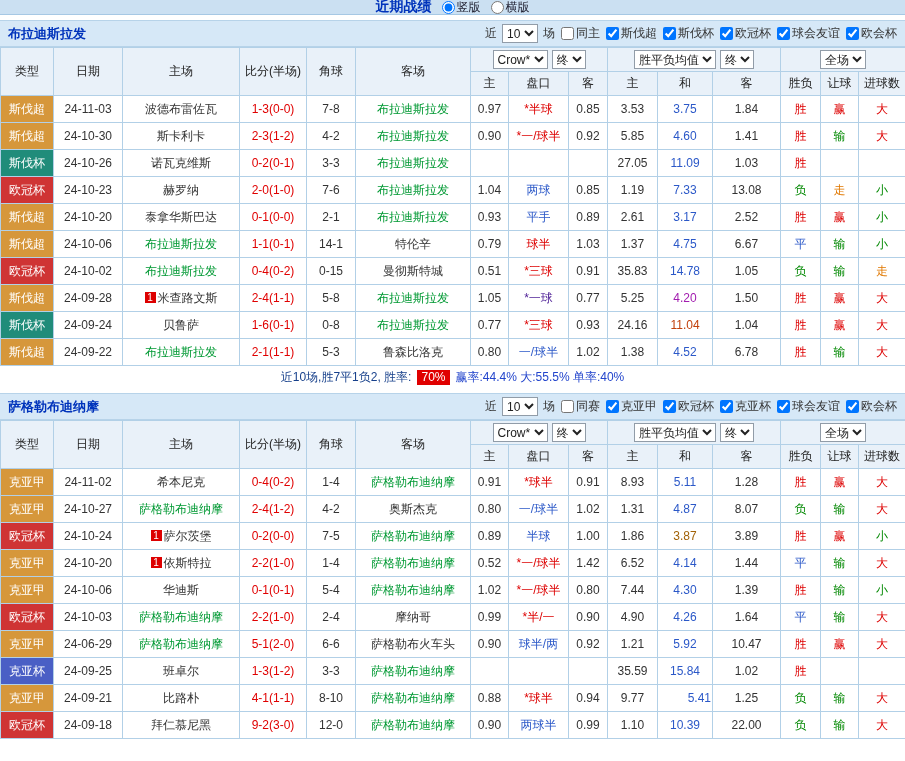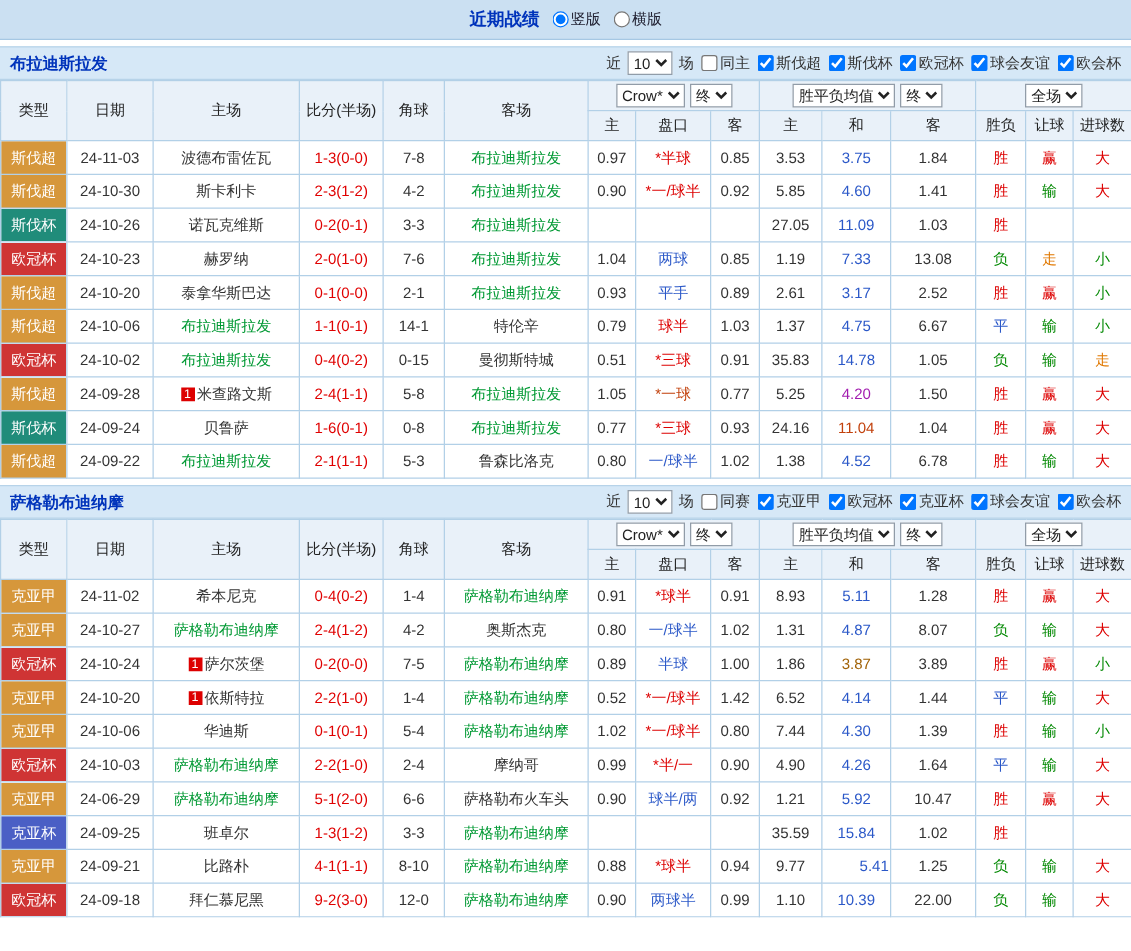--- a/index.html
+++ b/index.html
@@ -2,21 +2,21 @@
 <html><head>
 <meta charset="utf-8">
 <style>
   * { box-sizing: border-box; }
   html,body { margin:0; padding:0; }
   body {
     width:905px; background:#fff; color:#333;
     font-family:"Liberation Sans", sans-serif; font-size:12px;
   }
   .topbar {
-    height:32px; background:#cbe0f2; border-bottom:1px solid #a6c8e4;
+    height:15px; background:#cbe0f2; border-bottom:1px solid #a6c8e4;
     display:flex; align-items:center; justify-content:center; gap:10px;
   }
   .topbar .title { color:#0033bb; font-weight:bold; font-size:14px; }
   .radio-label { display:inline-flex; align-items:center; gap:2px; color:#223; }
   .radio-label input { margin:0; }
 
   section { margin-top:5px; }
   .sec-header {
     height:27px; background:#d6e8f7;
     border-top:1px solid #b7d3e9; border-bottom:1px solid #b7d3e9;
@@ -274,21 +274,21 @@
           <td style="color: rgb(224, 120, 0);">走</td>
         </tr>
         <tr>
           <td class="badge" style="background: rgb(214, 151, 59);">斯伐超</td>
           <td>24-09-28</td>
           <td><span class="redcard">1</span><span>米查路文斯</span></td>
           <td class="score">2-4(1-1)</td>
           <td>5-8</td>
           <td><span class="teamname">布拉迪斯拉发</span></td>
           <td>1.05</td>
-          <td style="color: #c2410c;">*一球</td>
+          <td style="color: #4c1d95;">*一球</td>
           <td>0.77</td>
           <td>5.25</td>
           <td style="color: #a21caf;">4.20</td>
           <td>1.50</td>
           <td style="color: rgb(221, 0, 0);">胜</td>
           <td style="color: rgb(221, 0, 0);">赢</td>
           <td style="color: rgb(221, 0, 0);">大</td>
         </tr>
         <tr>
           <td class="badge" style="background: rgb(32, 140, 122);">斯伐杯</td>
@@ -319,20 +319,25 @@
           <td>1.02</td>
           <td>1.38</td>
           <td style="color: rgb(43, 88, 200);">4.52</td>
           <td>6.78</td>
           <td style="color: rgb(221, 0, 0);">胜</td>
           <td style="color: rgb(0, 136, 0);">输</td>
           <td style="color: rgb(221, 0, 0);">大</td>
         </tr>
       </tbody>
   </table>
+  <div class="sec-footer">
+    <span>近10场,胜7平1负2, 胜率:</span>
+    <span class="rate-chip">70%</span>
+    <span class="stats-blue">赢率:44.4% 大:55.5% 单率:40%</span>
+  </div>
 </section>
 
 <section>
   <div class="sec-header">
     <span class="team">萨格勒布迪纳摩</span>
     <div class="filters">
       <span>近</span>
       <select><option>10</option></select>
       <span>场</span>
       <label>

